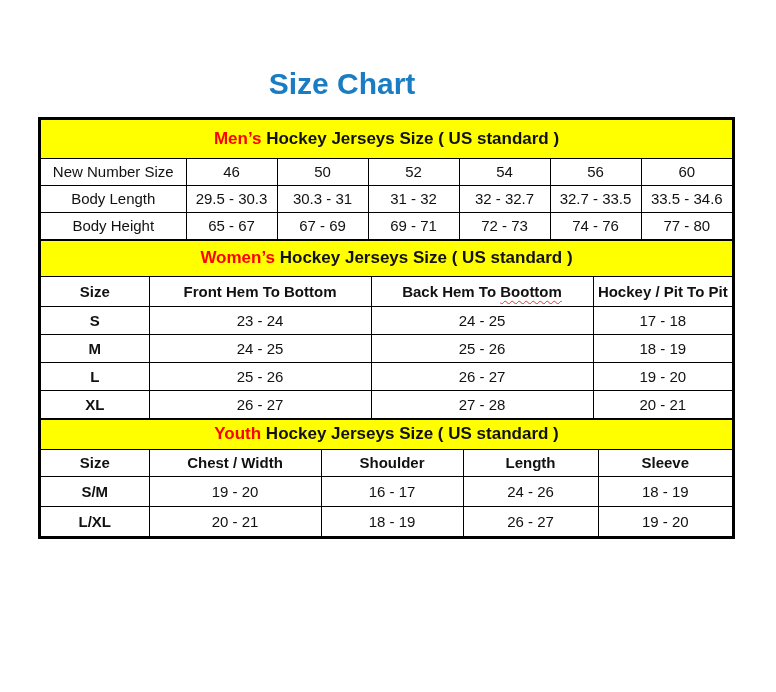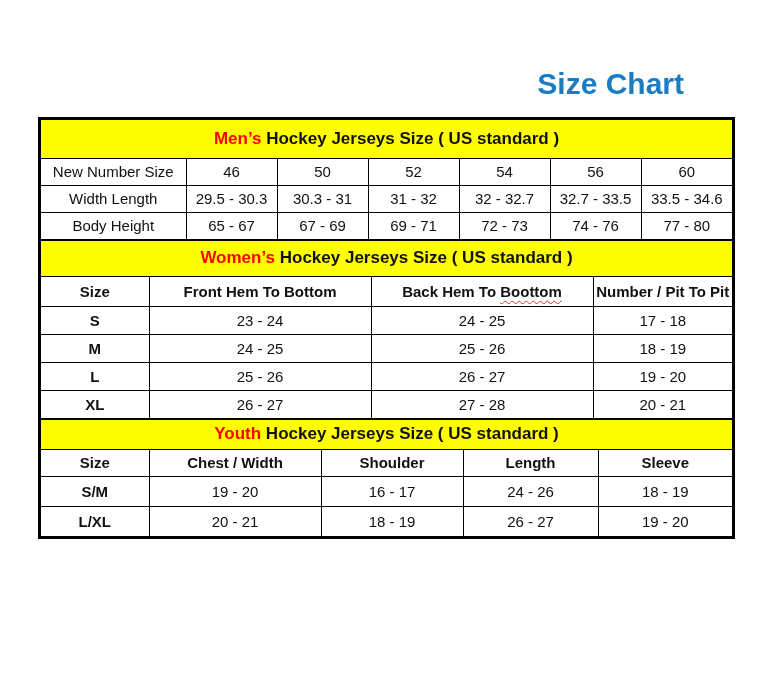--- a/index.html
+++ b/index.html
@@ -3,21 +3,21 @@
 <meta charset="utf-8">
 <style>
   * { margin:0; padding:0; box-sizing:border-box; }
   html,body { background:#ffffff; }
   body {
     width:776px; height:692px; position:relative; overflow:hidden;
     font-family:"Liberation Sans", sans-serif; color:#111;
   }
   .title {
     position:absolute; top:67px; left:0; width:684px;
-    text-align:right; font-size:30px; font-weight:bold;
+    text-align:center; font-size:30px; font-weight:bold;
     color:var(--title, #1A7DC4); letter-spacing:0px;
   }
   .chart-wrap {
     position:absolute; left:38px; top:117px; width:697px;
     border:3px solid #000; background:#fff;
   }
   table.tbl {
     border-collapse:collapse; width:100%; table-layout:fixed;
   }
   .tbl td {
@@ -96,21 +96,21 @@
         <tr class="data">
           <td>New Number Size</td>
           <td>46</td>
           <td>50</td>
           <td>52</td>
           <td>54</td>
           <td>56</td>
           <td>60</td>
         </tr>
         <tr class="data">
-          <td>Width Length</td>
+          <td>Body Length</td>
           <td>29.5 - 30.3</td>
           <td>30.3 - 31</td>
           <td>31 - 32</td>
           <td>32 - 32.7</td>
           <td>32.7 - 33.5</td>
           <td>33.5 - 34.6</td>
         </tr>
         <tr class="data">
           <td>Body Height</td>
           <td>65 - 67</td>
@@ -131,21 +131,21 @@
           <col class="c3">
       </colgroup>
       <tbody>
         <tr class="band">
           <td colspan="4"><span class="accent">Women’s</span><span> Hockey Jerseys Size ( US standard )</span></td>
         </tr>
         <tr class="hdr">
           <td>Size</td>
           <td>Front Hem To Bottom</td>
           <td><span>Back Hem To </span><span class="misspelled">Boottom</span></td>
-          <td>Number / Pit To Pit</td>
+          <td>Hockey / Pit To Pit</td>
         </tr>
         <tr class="data">
           <td class="lbl-bold">S</td>
           <td>23 - 24</td>
           <td>24 - 25</td>
           <td>17 - 18</td>
         </tr>
         <tr class="data">
           <td class="lbl-bold">M</td>
           <td>24 - 25</td>

